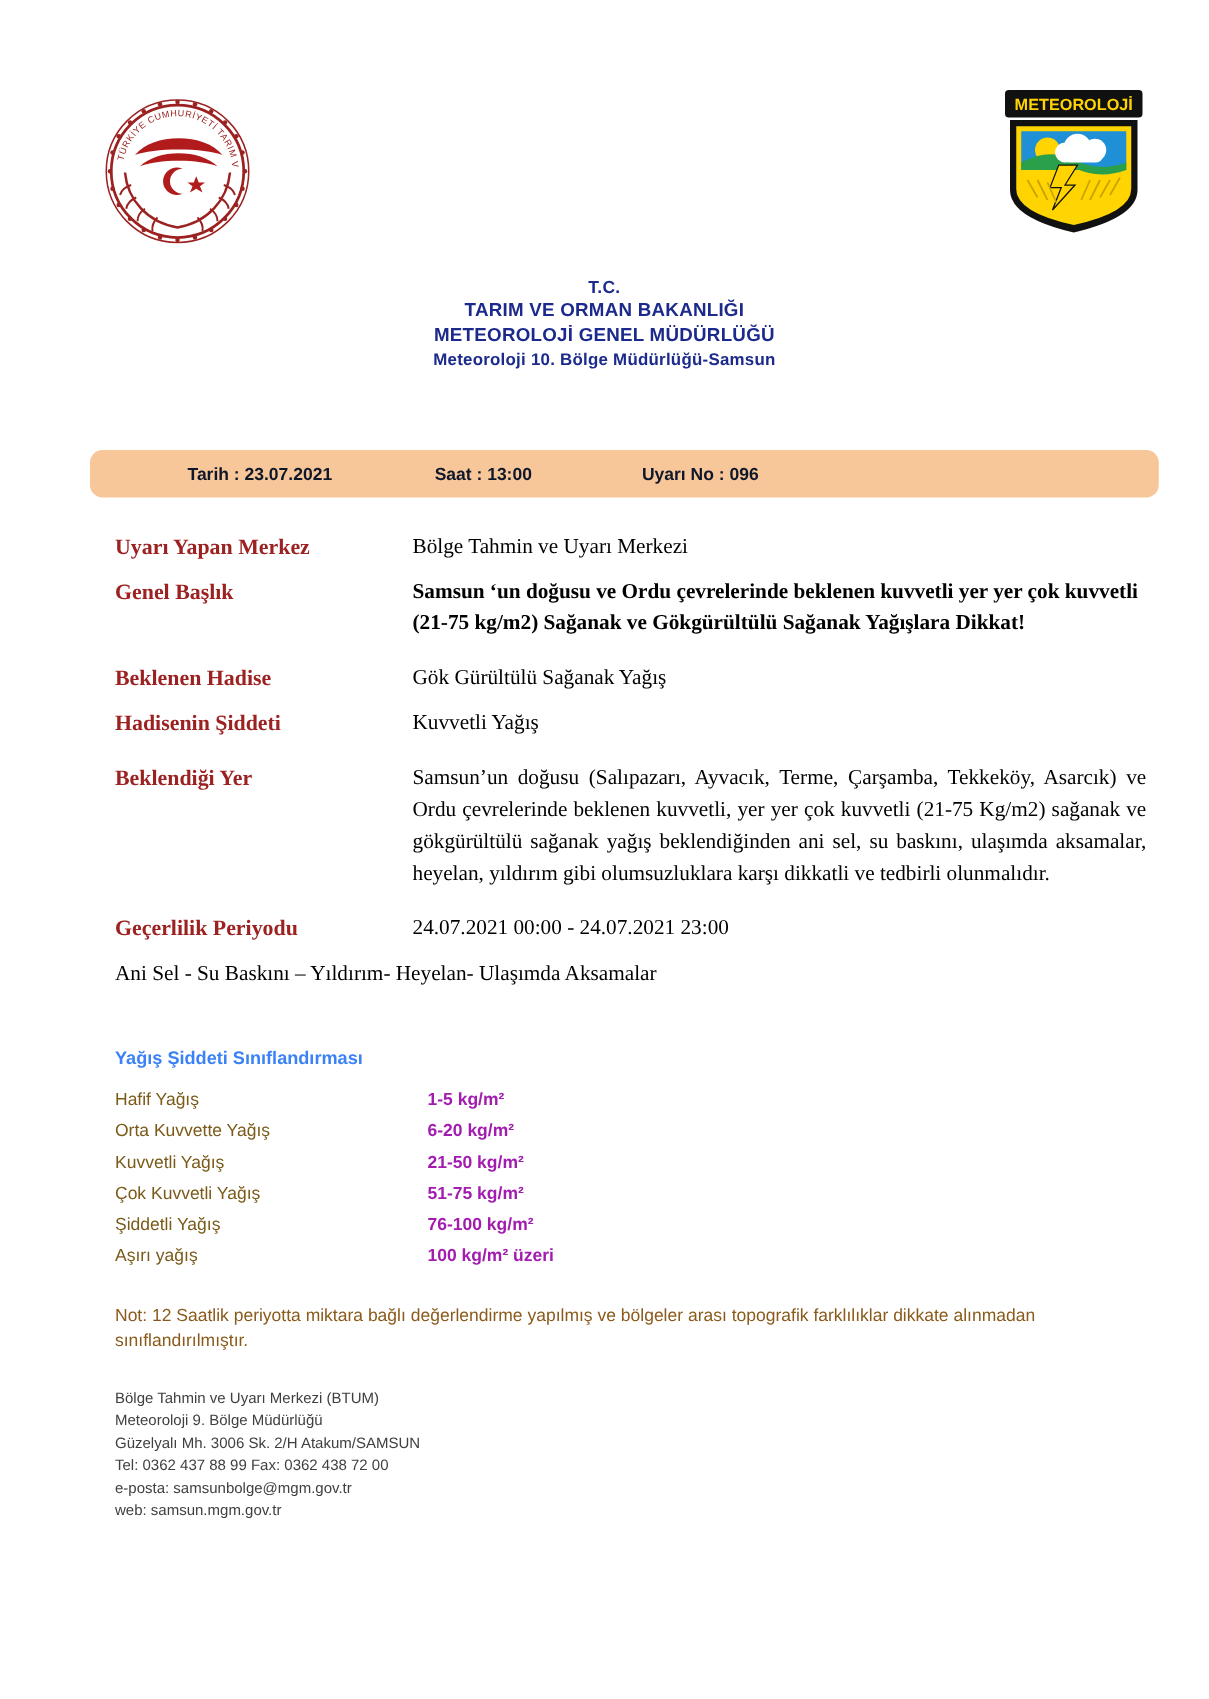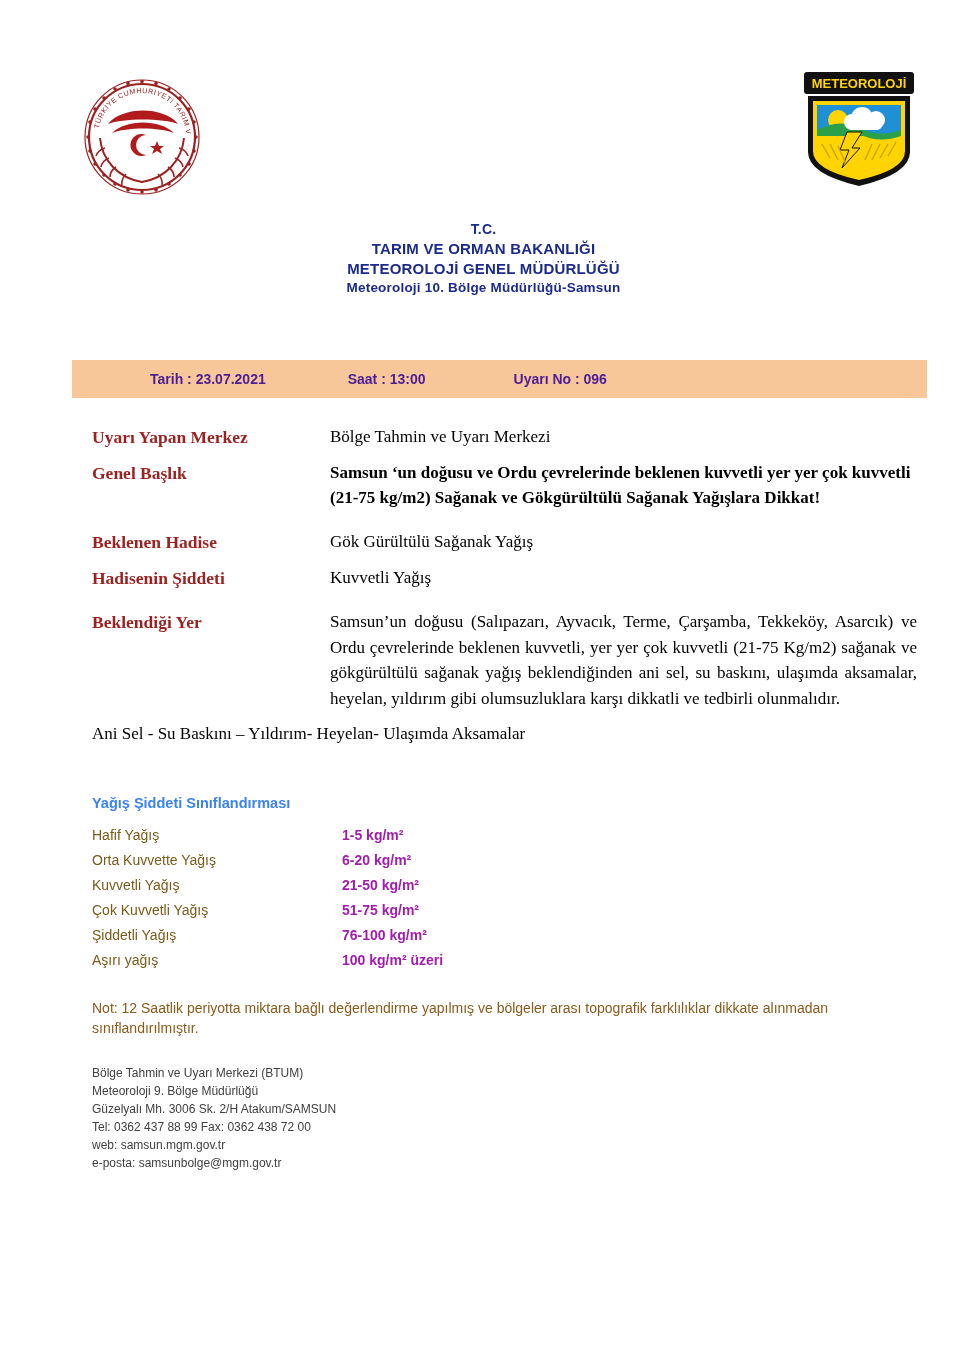--- a/index.html
+++ b/index.html
@@ -64,21 +64,22 @@
 
   
   .orange-bar {
     margin: 62px 40px 0 72px;
     background: #f7c79a;
     height: 38px;
     display: flex;
     align-items: center;
     font-weight: bold;
     font-size: 14px;
-    color: #4c1d95;
+    color: #0f172a;
+    border-radius: 10px;
   }
   .orange-bar .cell-1 { margin-left: 78px; }
   .orange-bar .cell-2 { margin-left: 82px; }
   .orange-bar .cell-3 { margin-left: 88px; }
 
   
   .info {
     margin: 26px 0 0 0;
     padding: 0 28px 0 92px;
   }
@@ -293,20 +294,24 @@
     <div class="row">
       <div class="label">Hadisenin Şiddeti</div>
       <div class="value">Kuvvetli Yağış</div>
     </div>
 
     <div class="row justified gap-top">
       <div class="label">Beklendiği Yer</div>
       <div class="value">Samsun’un doğusu (Salıpazarı, Ayvacık, Terme, Çarşamba, Tekkeköy, Asarcık)  ve Ordu çevrelerinde  beklenen kuvvetli, yer yer çok kuvvetli (21-75 Kg/m2) sağanak ve gökgürültülü sağanak yağış beklendiğinden ani sel, su baskını, ulaşımda aksamalar, heyelan, yıldırım gibi olumsuzluklara karşı dikkatli ve tedbirli olunmalıdır.</div>
     </div>
 
+    <div class="row gap-top">
+      <div class="label">Geçerlilik Periyodu</div>
+      <div class="value">24.07.2021 00:00 - 24.07.2021 23:00</div>
+    </div>
 
     <div class="row">
       <div class="value">Ani Sel - Su Baskını – Yıldırım- Heyelan- Ulaşımda Aksamalar</div>
     </div>
 
   </div>
 
   <div class="class-title">Yağış Şiddeti Sınıflandırması</div>
 
   <div class="class-list">
@@ -336,17 +341,17 @@
     </div>
   </div>
 
   <div class="note">Not: 12 Saatlik periyotta miktara bağlı değerlendirme yapılmış ve bölgeler arası topografik farklılıklar dikkate alınmadan sınıflandırılmıştır.</div>
 
   <div class="footer">
     <div>Bölge Tahmin ve Uyarı Merkezi (BTUM)</div>
     <div>Meteoroloji 9. Bölge Müdürlüğü</div>
     <div>Güzelyalı Mh. 3006 Sk. 2/H Atakum/SAMSUN</div>
     <div>Tel: 0362 437 88 99 Fax: 0362 438 72 00</div>
+    <div>e-posta: samsunbolge@mgm.gov.tr</div>
     <div>web: samsun.mgm.gov.tr</div>
-    <div>e-posta: samsunbolge@mgm.gov.tr</div>
   </div>
 
 </div>
 
 </body></html>

